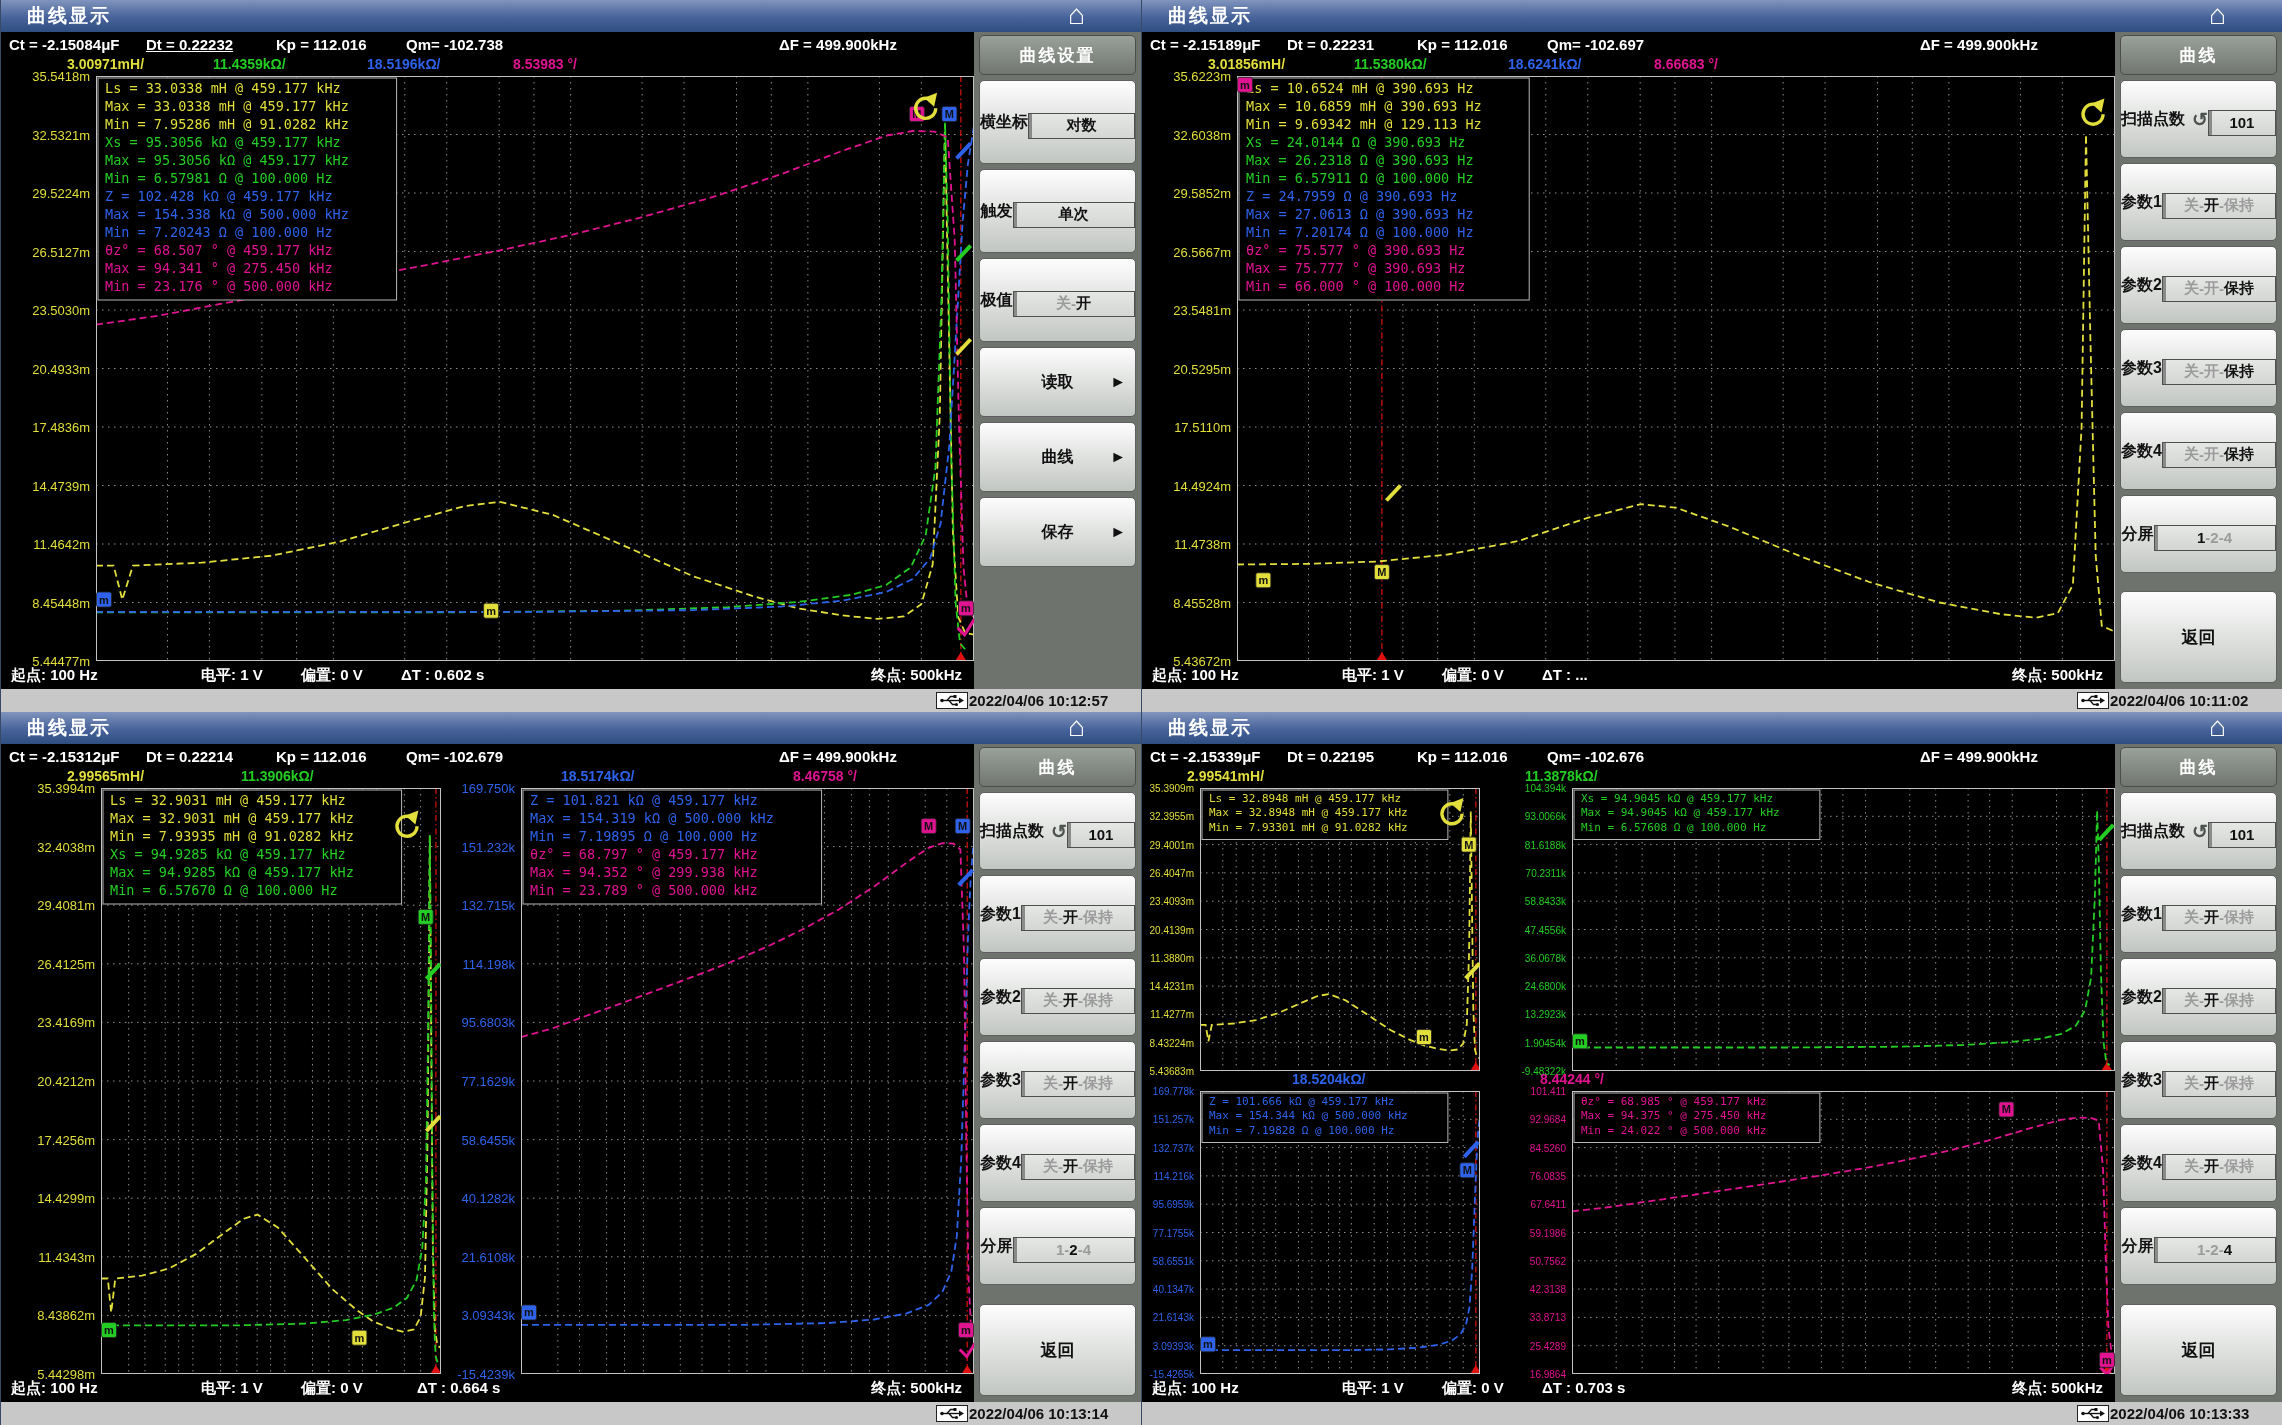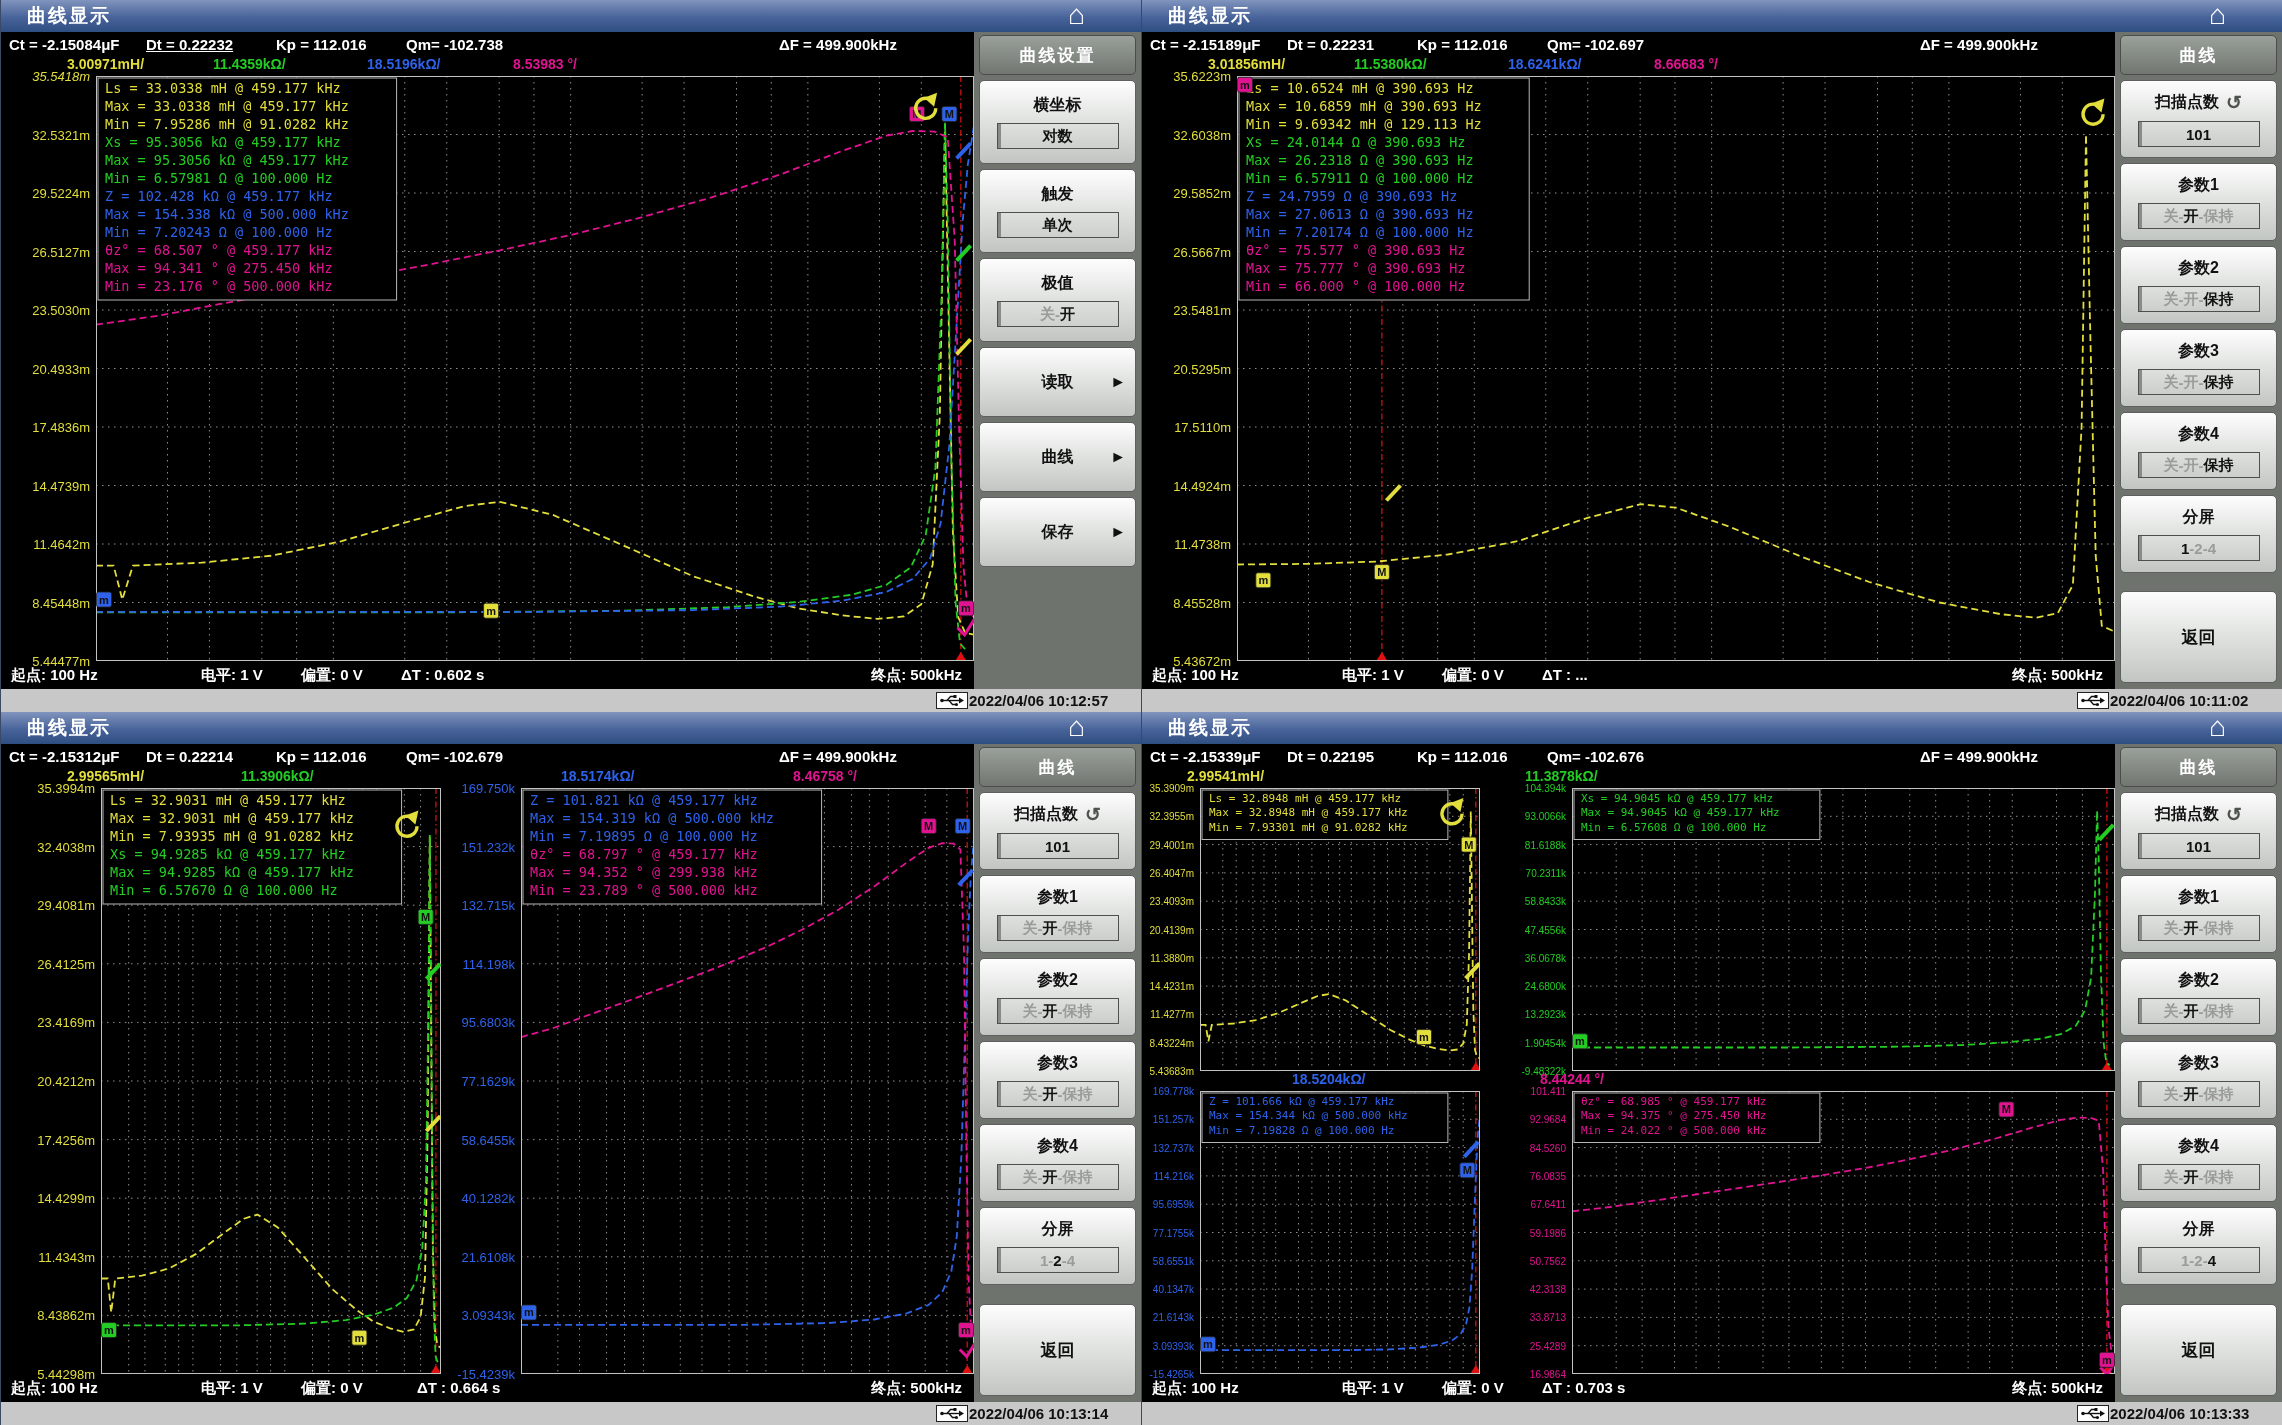--- a/index.html
+++ b/index.html
@@ -24,21 +24,21 @@
   .tick{position:absolute;right:6px;transform:translateY(-50%);font-size:13px;white-space:nowrap;}
   .qsmall .tick{font-size:10px;}
   .plot-svg{flex:1;min-width:0;height:100%;display:block;}
   .statusbar{height:28px;flex:0 0 28px;position:relative;color:#fff;font-weight:bold;font-size:15px;}
   .statusbar span{position:absolute;top:5px;white-space:nowrap;}
   .statusbar span.right{right:12px;}
   .datebar{height:23px;flex:0 0 23px;background:#c8c8c8;display:flex;align-items:center;justify-content:flex-end;gap:1px;padding-right:4px;box-sizing:border-box;}
   .datetime{color:#111;font-size:15px;font-weight:bold;width:168px;text-align:left;}
   .usb{width:32px;height:17px;background:#fff;border:1px solid #222;display:flex;align-items:center;justify-content:center;box-sizing:border-box;}
   .menu-title{flex:0 0 38px;background:linear-gradient(#9aa09a,#717770);border:1px solid #4c4c4c;border-radius:5px;color:#fff;font-size:17px;font-weight:bold;display:flex;align-items:center;justify-content:center;letter-spacing:2px;}
-  .mbtn{background:linear-gradient(#fdfdfd,#e2e4e2 45%,#c2c6c2);border:1px solid #5f5f5f;border-radius:5px;display:flex;flex-direction:column;align-items:center;justify-content:center;position:relative;box-sizing:border-box;}
+  .mbtn{background:linear-gradient(#fdfdfd,#e2e4e2 45%,#c2c6c2);border:1px solid #5f5f5f;border-radius:5px;display:flex;align-items:center;justify-content:center;position:relative;box-sizing:border-box;}
   .mbtn.value{flex:0 0 84px;}
   .compact .mbtn.value{flex:0 0 78px;}
   .mbtn.arrowb{flex:0 0 70px;}
   .mbtn.back{flex:0 0 92px;margin-top:auto;}
   .mlabel{font-size:16px;font-weight:bold;color:#111;display:flex;align-items:center;gap:7px;white-space:nowrap;}
   .refresh-icon{color:#4f534f;font-weight:bold;font-size:19px;}
   .mval{width:120px;height:24px;margin-top:7px;border:1px solid #4f4f4f;box-shadow:inset 3px 0 0 #8a8a8a;display:flex;align-items:center;justify-content:center;font-size:15px;font-weight:bold;white-space:nowrap;}
   .mval .on{color:#111;}
   .mval .off{color:#9b9b9b;font-weight:bold;}
   .arrow-glyph{position:absolute;right:9px;top:50%;transform:translateY(-50%);font-size:16px;color:#111;}
@@ -65,21 +65,21 @@
           <div class="chart-region">
             <div class="pane" style="flex: 1 1 0%;">
               <div class="scale-row">
                 <span style="left: 66px; color: rgb(226, 222, 60);">3.00971mH/</span>
                 <span style="left: 212px; color: rgb(35, 205, 35);">11.4359kΩ/</span>
                 <span style="left: 366px; color: rgb(46, 98, 234);">18.5196kΩ/</span>
                 <span style="left: 512px; color: rgb(224, 19, 144);">8.53983 °/</span>
               </div>
               <div class="plot-row">
                 <div class="ticks" style="flex: 0 0 95px;">
-                  <span class="tick" style="top: 0%; color: rgb(226, 222, 60); font-style: italic;">35.5418m</span>
+                  <span class="tick" style="top: 0%; color: rgb(226, 222, 60);">35.5418m</span>
                   <span class="tick" style="top: 10%; color: rgb(226, 222, 60);">32.5321m</span>
                   <span class="tick" style="top: 20%; color: rgb(226, 222, 60);">29.5224m</span>
                   <span class="tick" style="top: 30%; color: rgb(226, 222, 60);">26.5127m</span>
                   <span class="tick" style="top: 40%; color: rgb(226, 222, 60);">23.5030m</span>
                   <span class="tick" style="top: 50%; color: rgb(226, 222, 60);">20.4933m</span>
                   <span class="tick" style="top: 60%; color: rgb(226, 222, 60);">17.4836m</span>
                   <span class="tick" style="top: 70%; color: rgb(226, 222, 60);">14.4739m</span>
                   <span class="tick" style="top: 80%; color: rgb(226, 222, 60);">11.4642m</span>
                   <span class="tick" style="top: 90%; color: rgb(226, 222, 60);">8.45448m</span>
                   <span class="tick" style="top: 100%; color: rgb(226, 222, 60);">5.44477m</span>

